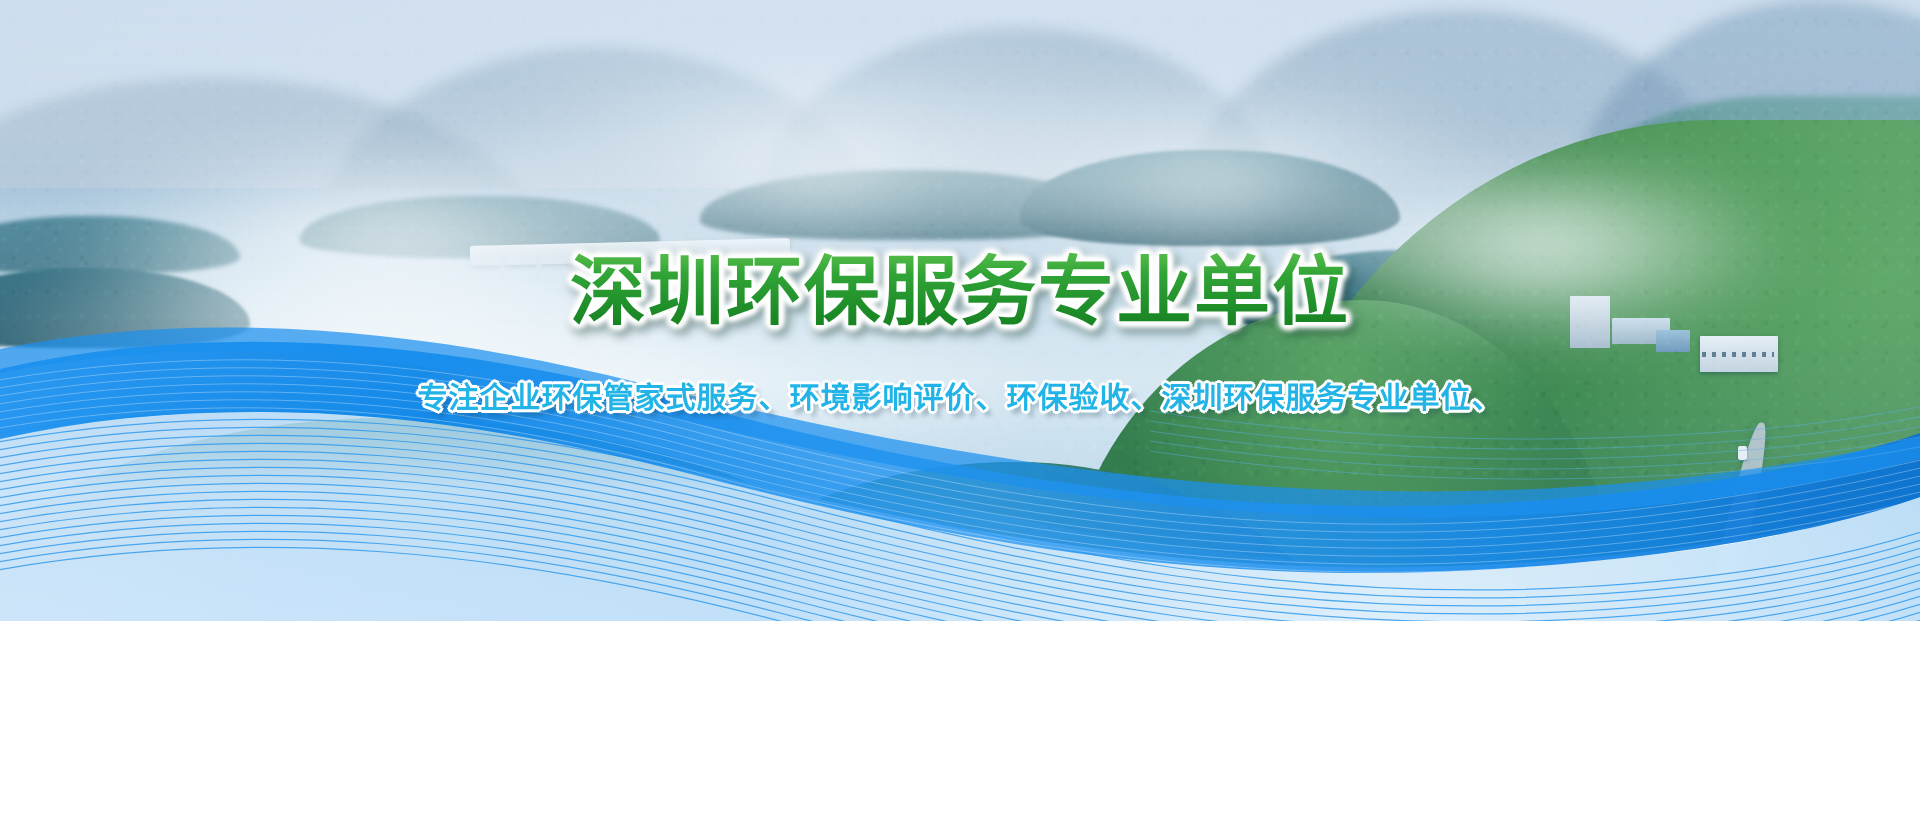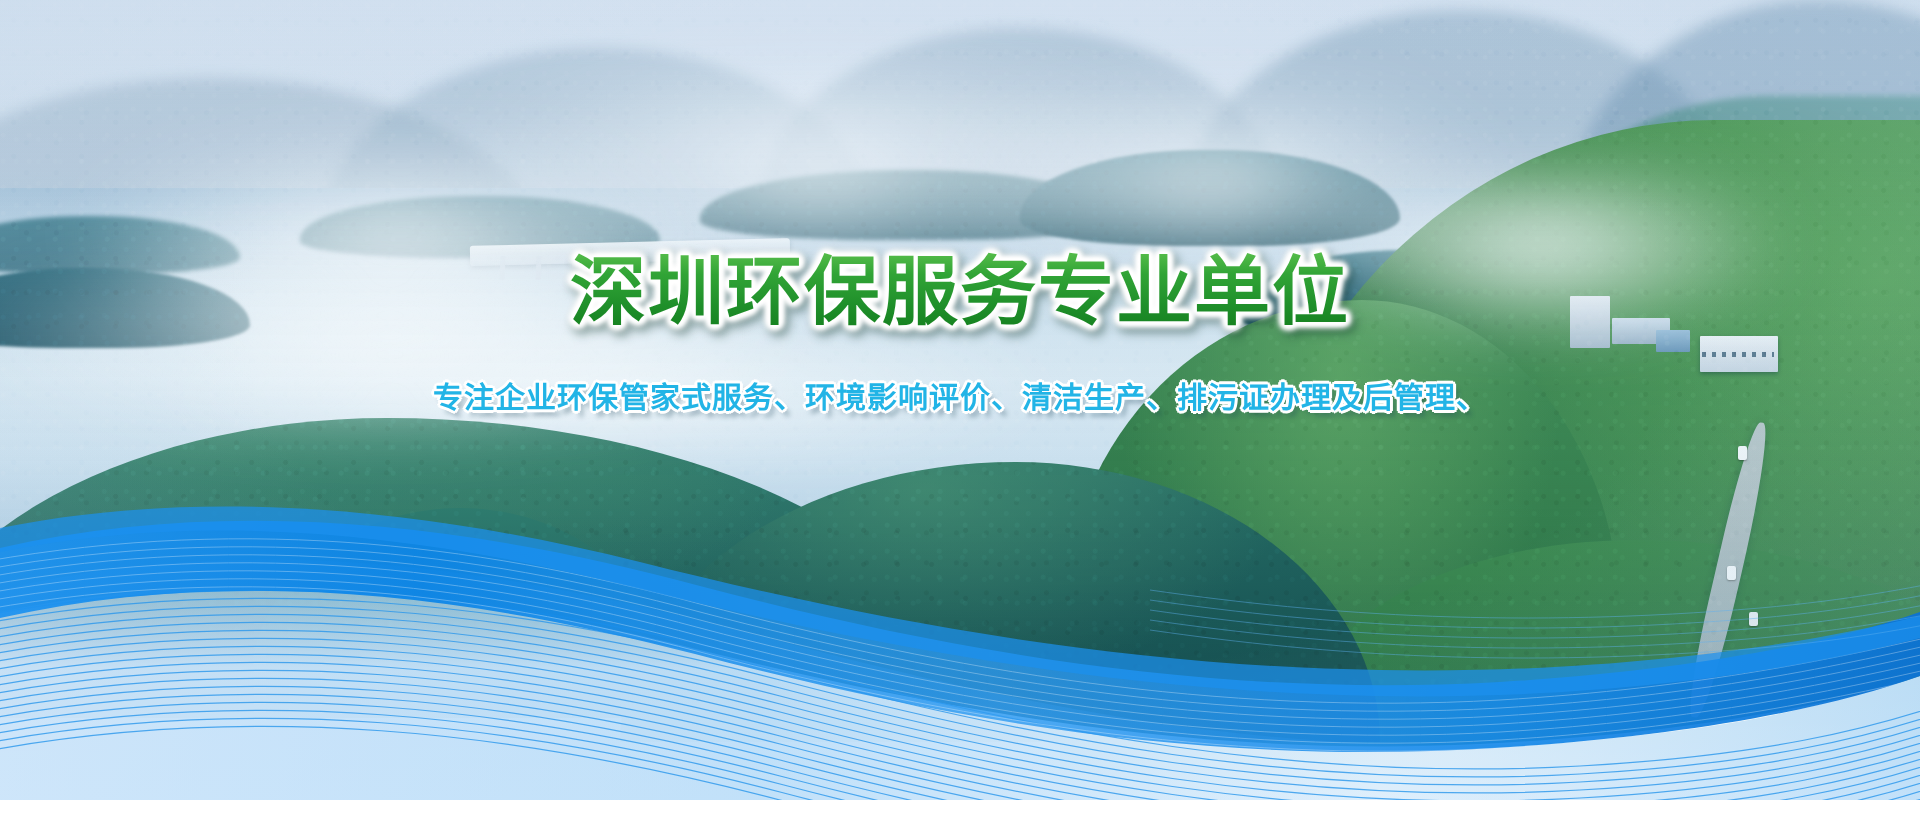--- a/index.html
+++ b/index.html
@@ -6,21 +6,21 @@
   html,body{margin:0;padding:0;background:#fff;}
   body{
     font-family:"Liberation Sans","DejaVu Sans",sans-serif;
     -webkit-font-smoothing:antialiased;
   }
 
   
   .banner{
     position:relative;
     width:1920px;
-    height:800px;
+    height:621px;
     overflow:hidden;
     background:#7f1d1d;
   }
 
   
   .photo{
     position:absolute;
     inset:0;
     overflow:hidden;
   }
@@ -452,17 +452,17 @@
         <path d="M1150,150 C1330,176 1520,188 1760,168 C1850,160 1910,148 1960,138" fill="none"></path>
         <path d="M1150,160 C1330,186 1520,198 1760,178 C1850,170 1910,158 1960,148" fill="none"></path>
       </g>
     </svg>
   </div>
 
   <div class="copy">
     <div class="headline">深圳环保服务专业单位</div>
 
     <div class="sub">
-      <span class="sub-line">专注企业环保管家式服务、环境影响评价、清洁生产、排污证办理及后管理、</span>
+      <span class="sub-line">专注企业环保管家式服务、环境影响评价、环保验收、深圳环保服务专业单位、</span>
     </div>
   </div>
 
 </div>
 
 </body></html>

